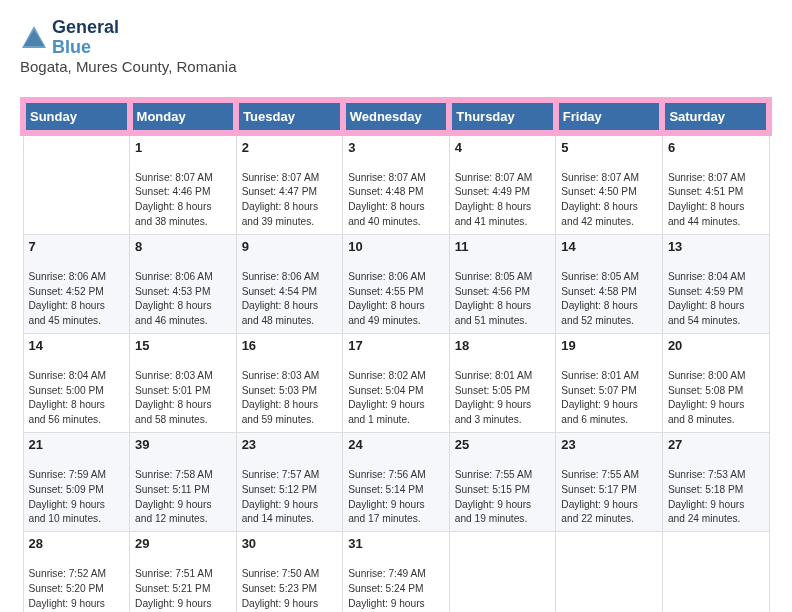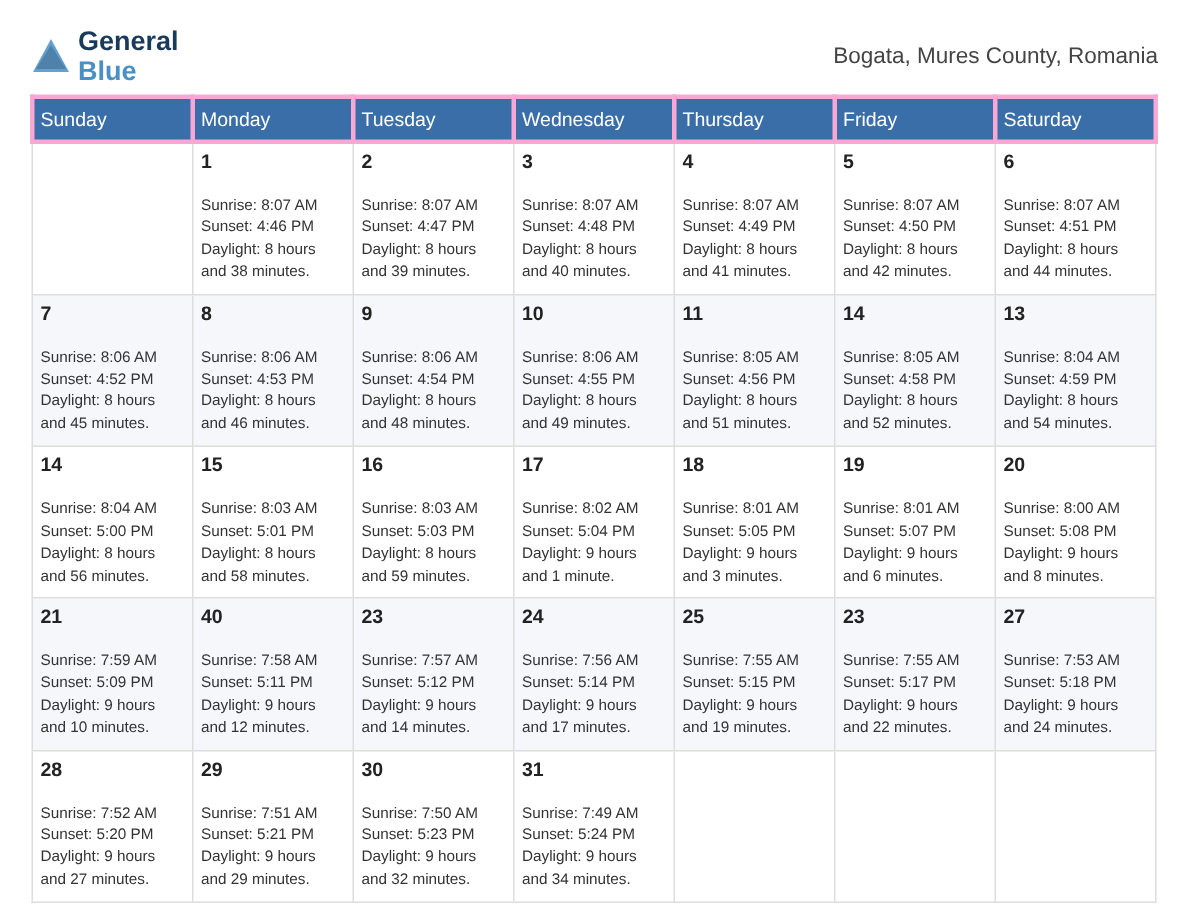--- a/index.html
+++ b/index.html
@@ -13,22 +13,23 @@
     .page {
       width: 792px;
       height: 612px;
       padding: 18px 20px 10px 20px;
       display: flex;
       flex-direction: column;
     }
     .header {
       display: flex;
       justify-content: space-between;
-      align-items: center;
-      margin-bottom: 5px;
+      align-items: flex-start;
+      margin-bottom: 22px;
+      flex-direction: column;
     }
     .logo {
       display: flex;
       align-items: center;
       gap: 4px;
     }
     .logo-text {
       font-size: 18px;
       font-weight: bold;
       color: #1a3a5c;
@@ -54,24 +55,24 @@
       flex: 1;
       border: 1px solid #ccc;
       border-collapse: collapse;
       width: 100%;
       table-layout: fixed;
     }
     .calendar th {
       background: #3a6ea8;
       color: #fff;
       font-size: 13px;
-      font-weight: normal;
+      font-weight: bold;
       padding: 6px 4px;
       text-align: left;
-      border: 3px solid #f9a8d4;
+      border: 6px solid #f9a8d4;
     }
     .calendar td {
       vertical-align: top;
       padding: 4px 5px;
       border: 1px solid #ddd;
       font-size: 10.5px;
       color: #333;
       background: #fff;
       height: 80px;
     }
@@ -214,21 +215,21 @@
             <span class="day-num">20</span>
             <div class="day-info">Sunrise: 8:00 AM<br>Sunset: 5:08 PM<br>Daylight: 9 hours<br>and 8 minutes.</div>
           </td>
         </tr>
         <tr>
           <td>
             <span class="day-num">21</span>
             <div class="day-info">Sunrise: 7:59 AM<br>Sunset: 5:09 PM<br>Daylight: 9 hours<br>and 10 minutes.</div>
           </td>
           <td>
-            <span class="day-num">40</span>
+            <span class="day-num">39</span>
             <div class="day-info">Sunrise: 7:58 AM<br>Sunset: 5:11 PM<br>Daylight: 9 hours<br>and 12 minutes.</div>
           </td>
           <td>
             <span class="day-num">23</span>
             <div class="day-info">Sunrise: 7:57 AM<br>Sunset: 5:12 PM<br>Daylight: 9 hours<br>and 14 minutes.</div>
           </td>
           <td>
             <span class="day-num">24</span>
             <div class="day-info">Sunrise: 7:56 AM<br>Sunset: 5:14 PM<br>Daylight: 9 hours<br>and 17 minutes.</div>
           </td>

